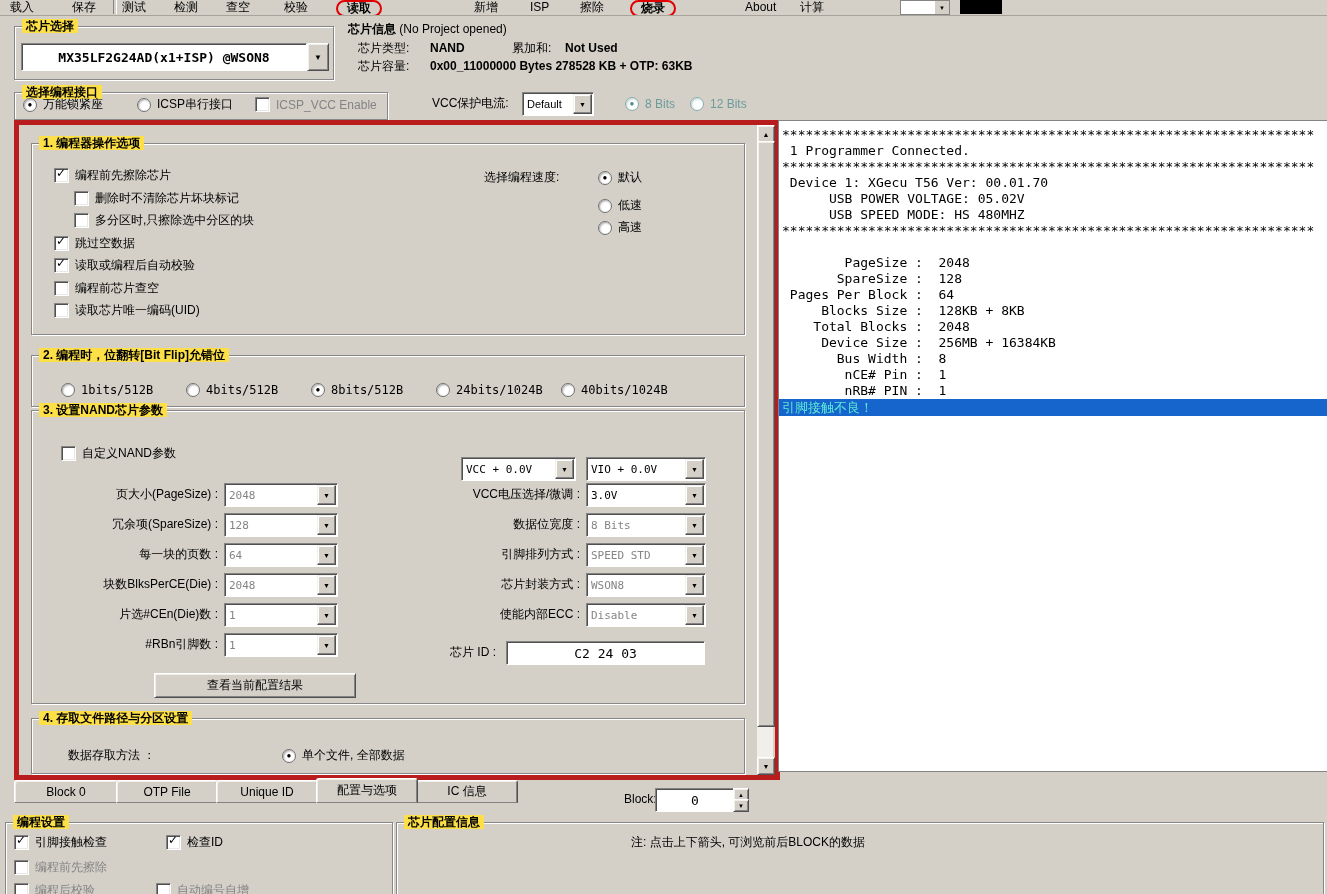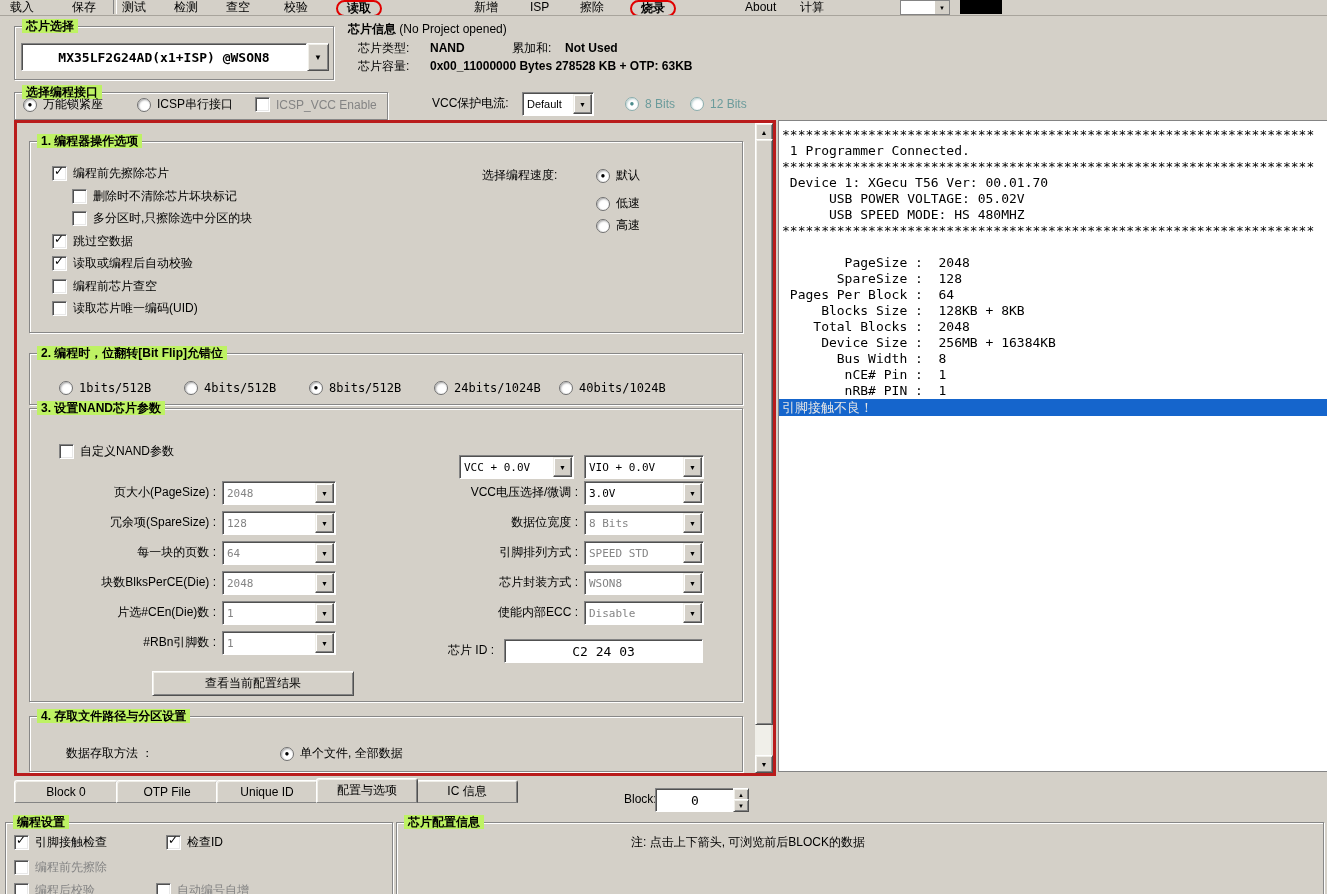--- a/index.html
+++ b/index.html
@@ -13,21 +13,21 @@
            background:#d4d0c8;border-bottom:1px solid #a8a49c}
   .tbi{position:absolute;top:1px;font-size:12px;white-space:nowrap;line-height:13px}
   .tbi.oval{border:2px solid #e00000;border-radius:10px;padding:0 9px;top:0;font-weight:bold}
   .tbsep{position:absolute;top:0;width:2px;height:14px;border-left:1px solid #848484;border-right:1px solid #fff}
   .tbcombo{position:absolute;top:0;width:48px;height:13px;background:#fff;border:1px solid #848484;display:flex;justify-content:flex-end}
   .tbcombo .arr{width:14px;background:#d4d0c8;font-size:6px;display:flex;align-items:center;justify-content:center}
   .tbblack{position:absolute;top:0;width:42px;height:14px;background:#000}
 
   
   .gb{position:absolute;border:1px solid #878787;box-shadow:1px 1px 0 #fff,inset 1px 1px 0 #fff}
-  .gb>.ttl{position:absolute;top:-8px;left:7px;background:#bef264;padding:0 4px;font-weight:bold;
+  .gb>.ttl{position:absolute;top:-8px;left:7px;background:#fde047;padding:0 4px;font-weight:bold;
            line-height:14px;white-space:nowrap}
 
   
   .lab{position:absolute;white-space:nowrap;line-height:15px}
   .lab.r{text-align:right}
 
   
   .check,.radio{position:absolute;display:flex;align-items:center;gap:6px;height:15px;white-space:nowrap}
   .cb{width:13px;height:13px;flex:none;background:#fff;border:1px solid;border-color:#848484 #fff #fff #848484;
       box-shadow:inset 1px 1px 0 #505050,inset -1px -1px 0 #e8e8e8;position:relative}
@@ -52,21 +52,21 @@
   .cbtn{width:17px;flex:none;margin:1px 1px 1px 0;background:#d4d0c8;border:1px solid;
         border-color:#f0efe9 #505050 #505050 #f0efe9;box-shadow:inset -1px -1px 0 #848484,inset 1px 1px 0 #fff;
         display:flex;align-items:center;justify-content:center;font-size:7px;color:#000}
   .field{position:absolute;background:#fff;border:1px solid;border-color:#848484 #fff #fff #848484;
          box-shadow:inset 1px 1px 0 #505050;display:flex;align-items:center;justify-content:center;
          font-family:"DejaVu Sans Mono",monospace}
   .pbtn{position:absolute;background:#d4d0c8;border:1px solid;border-color:#fff #505050 #505050 #fff;
         box-shadow:inset 1px 1px 0 #f0efe9,inset -1px -1px 0 #848484;display:flex;align-items:center;justify-content:center}
 
   
-  #panel{position:absolute;left:14px;top:120px;width:756px;height:650px;border:3px solid #b91c1c}
+  #panel{position:absolute;left:14px;top:120px;width:756px;height:650px;border:5px solid #b91c1c}
   .sb{position:absolute;background:#f0efe9}
   .sbtn{position:absolute;left:0;width:16px;height:16px;font-size:7px}
   .sthumb{position:absolute;left:0;width:16px;background:#d4d0c8;border:1px solid;border-color:#fff #505050 #505050 #fff;
           box-shadow:inset 1px 1px 0 #f0efe9,inset -1px -1px 0 #848484}
 
   
   #log{position:absolute;left:778px;top:120px;width:549px;height:650px;background:#fff;
        border:1px solid #848484;overflow:hidden}
   #log pre{margin:0;padding:6px 0 0 3px;font-family:"DejaVu Sans Mono",monospace;font-size:13px;line-height:16px}
   #log .err{height:17px;line-height:17px;padding-left:3px;font-family:"DejaVu Sans Mono",monospace;font-size:13px}
@@ -385,21 +385,21 @@
         PageSize :  2048
        SpareSize :  128
  Pages Per Block :  64
      Blocks Size :  128KB + 8KB
     Total Blocks :  2048
      Device Size :  256MB + 16384KB
        Bus Width :  8
         nCE# Pin :  1
         nRB# PIN :  1
 </pre>
-  <div class="err" style="background: rgb(21, 101, 204); color: #e5e5e5;">引脚接触不良！</div>
+  <div class="err" style="background: rgb(21, 101, 204); color: #5eead4;">引脚接触不良！</div>
 </div>
 
 <div class="tab" style="left:14px;width:102px">Block 0</div>
 <div class="tab" style="left:116px;width:100px">OTP File</div>
 <div class="tab" style="left:216px;width:100px">Unique ID</div>
 <div class="tab active" style="left:316px;width:100px">配置与选项</div>
 <div class="tab" style="left:416px;width:100px">IC 信息</div>
 
 <div class="lab" style="left:624px;top:792px">Block:</div>
 <div class="field" style="left:655px;top:788px;width:78px;height:22px;font-size:13px">

